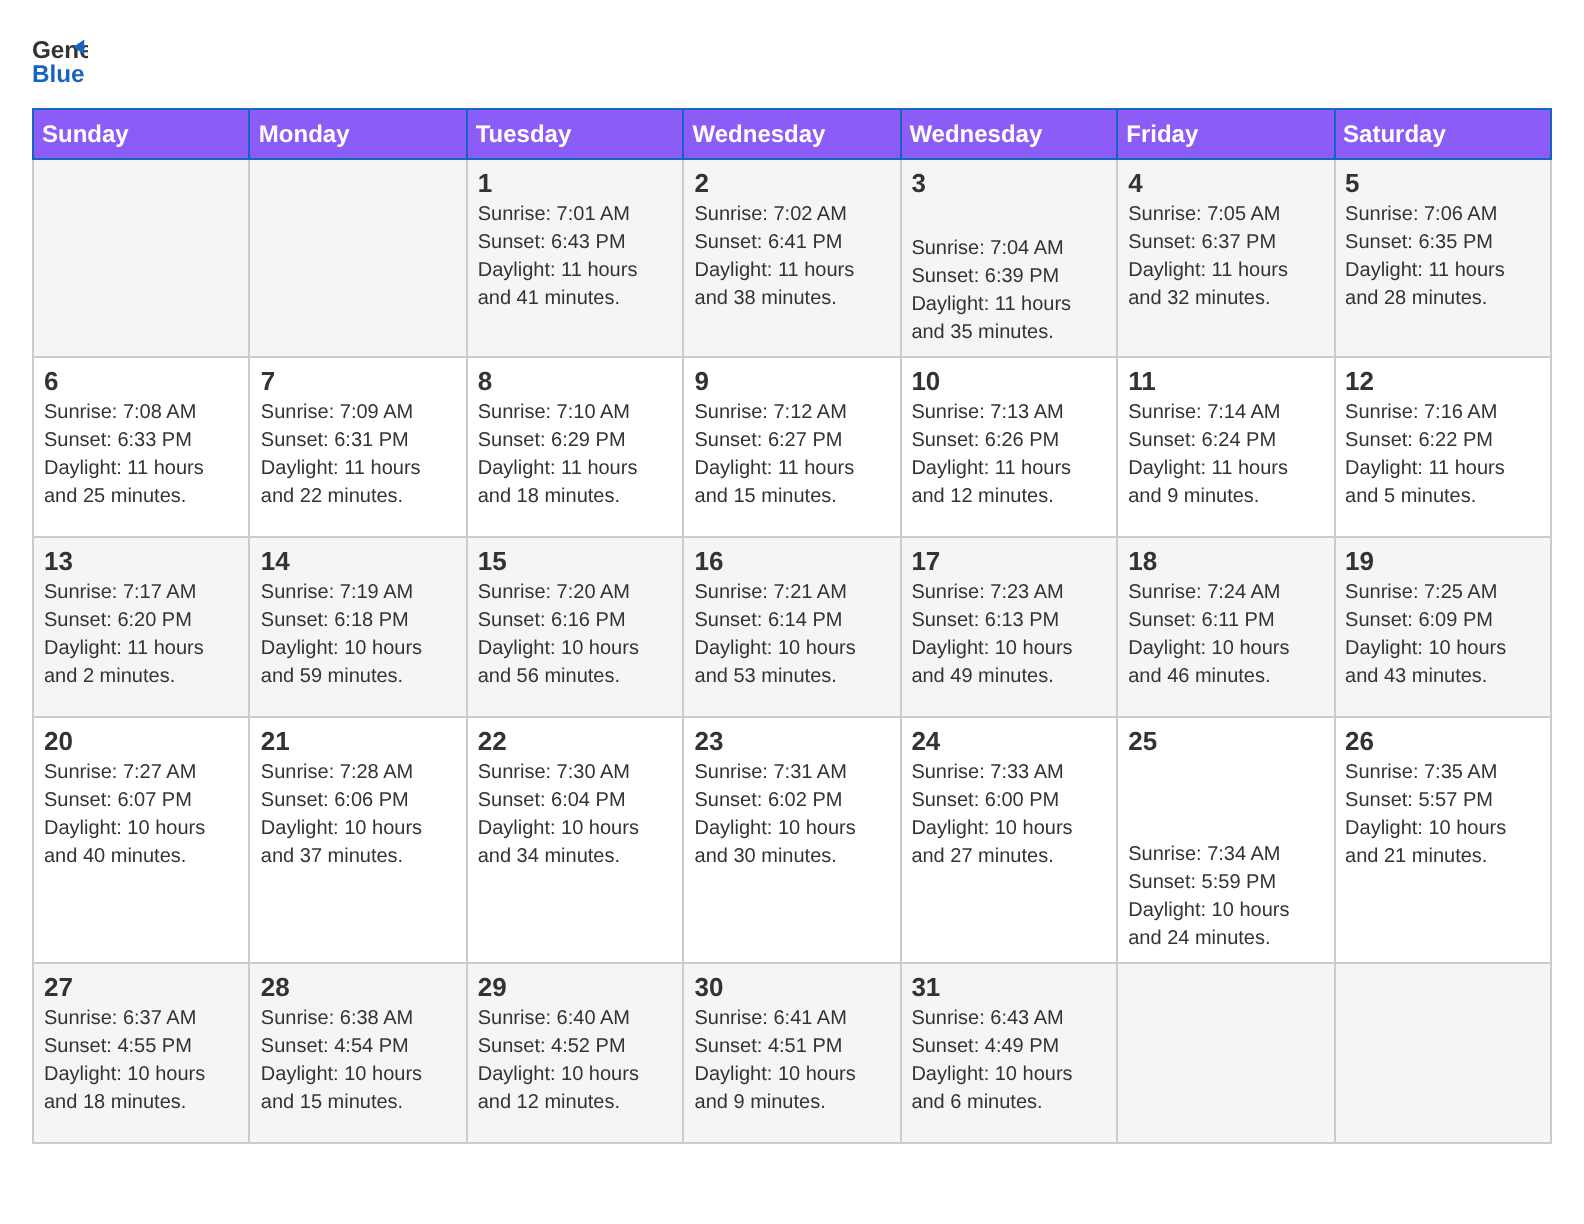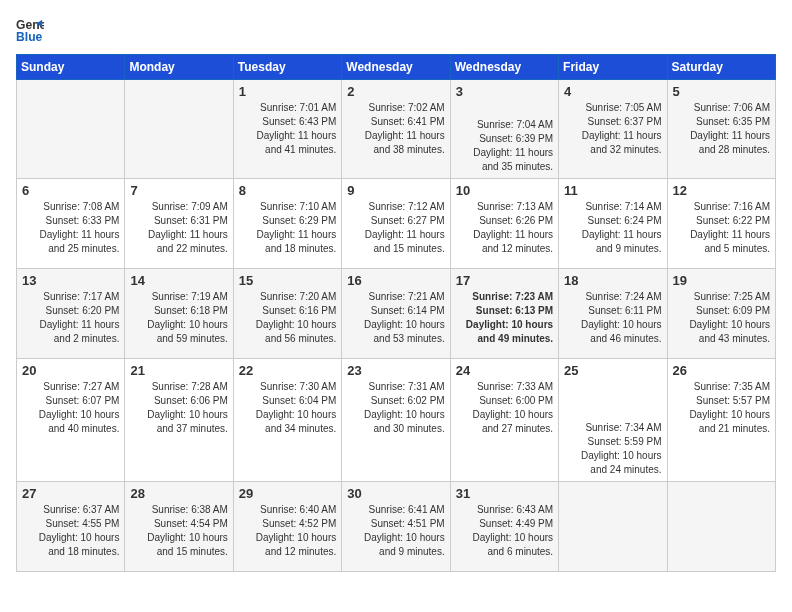--- a/index.html
+++ b/index.html
@@ -36,21 +36,21 @@
     .subtitle {
       font-size: 14px;
       color: #555;
     }
     table {
       width: 100%;
       border-collapse: collapse;
       table-layout: fixed;
     }
     thead tr th {
-      background-color: #1d4ed8;
+      background-color: #8b5cf6;
       color: #fff;
       font-size: 12px;
       font-weight: bold;
       padding: 5px 4px;
       text-align: left;
       border: 1px solid #1565c0;
     }
     tbody tr td {
       vertical-align: top;
       border: 1px solid #ccc;
@@ -69,21 +69,20 @@
     .day-num {
       font-size: 13px;
       font-weight: bold;
       display: block;
       margin-bottom: 2px;
     }
     .day-info {
       font-size: 10px;
       line-height: 1.4;
       color: #333;
-      text-align: right;
     }
     .empty-cell {
       background-color: #f5f5f5;
     }
   </style>
 </head>
 <body>
 
 <div class="header">
   <div class="logo">
@@ -210,21 +209,21 @@
 Daylight: 10 hours and 56 minutes.</div>
         </td>
         <td>
           <span class="day-num">16</span>
           <div class="day-info" style="white-space: pre-line;">Sunrise: 7:21 AM
 Sunset: 6:14 PM
 Daylight: 10 hours and 53 minutes.</div>
         </td>
         <td>
           <span class="day-num">17</span>
-          <div class="day-info" style="white-space: pre-line; font-weight: bold;">Sunrise: 7:23 AM
+          <div class="day-info" style="white-space: pre-line;">Sunrise: 7:23 AM
 Sunset: 6:13 PM
 Daylight: 10 hours and 49 minutes.</div>
         </td>
         <td>
           <span class="day-num">18</span>
           <div class="day-info" style="white-space: pre-line;">Sunrise: 7:24 AM
 Sunset: 6:11 PM
 Daylight: 10 hours and 46 minutes.</div>
         </td>
         <td>

